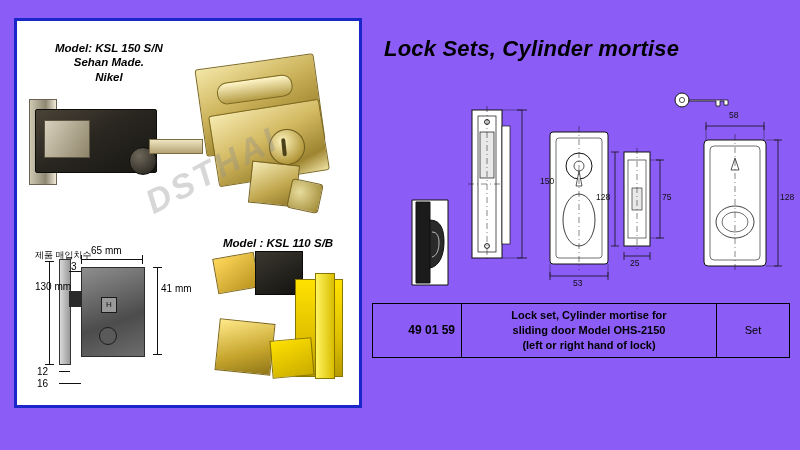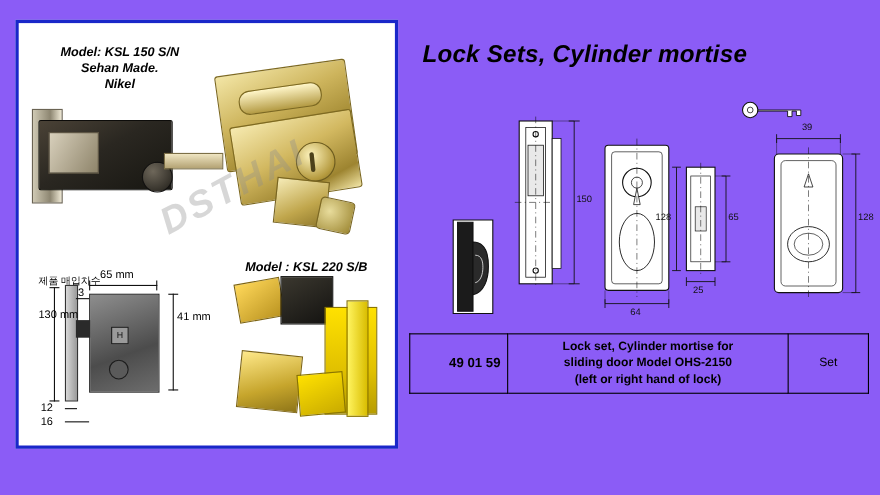--- a/index.html
+++ b/index.html
@@ -262,21 +262,21 @@
     <div class="blob" id="ph-mortise-dark"></div>
     <div class="blob" id="ph-cyl-knob"></div>
     <div class="blob" id="ph-bar-top"></div>
 
     <div class="blob" id="ph-brass-plate"></div>
     <div class="blob" id="ph-brass-plate2"></div>
     <div class="blob" id="ph-cyl-round"></div>
     <div class="blob" id="ph-strike-small"></div>
     <div class="blob" id="ph-screws"></div>
 
-    <div class="photo-label" id="label-sb">Model : KSL 220 S/B</div>
+    <div class="photo-label" id="label-sb">Model : KSL 110 S/B</div>
 
     <div class="blob" id="ph-brass-bits"></div>
     <div class="blob" id="ph-dark-box"></div>
     <div class="blob" id="ph-yellow-main"></div>
     <div class="blob" id="ph-yellow-face"></div>
     <div class="blob" id="ph-brass-bits2"></div>
     <div class="blob" id="ph-yellow-small"></div>
 
     <div id="korean-label">제품 매입치수</div>
 
@@ -383,26 +383,26 @@
         <path d="M334 56 L392 56" stroke="#111" stroke-width="0.8"></path>
         <path d="M334 52 L334 60 M392 52 L392 60" stroke="#111" stroke-width="0.8"></path>
         <path d="M334 56 L334 70 M392 56 L392 70" stroke="#111" stroke-width="0.4"></path>
 
         <path d="M406 70 L406 196" stroke="#111" stroke-width="0.8"></path>
         <path d="M402 70 L410 70 M402 196 L410 196" stroke="#111" stroke-width="0.8"></path>
         <path d="M394 70 L406 70 M394 196 L406 196" stroke="#111" stroke-width="0.4"></path>
       </g>
     </svg>
 
-    <div class="td-text" style="left:152px; top:106px;">150</div>
+    <div class="td-text" style="left:168px; top:106px;">150</div>
     <div class="td-text" style="left:224px; top:122px;">128</div>
-    <div class="td-text" style="left:290px; top:122px;">65</div>
+    <div class="td-text" style="left:290px; top:122px;">75</div>
     <div class="td-text" style="left:258px; top:188px;">25</div>
-    <div class="td-text" style="left:201px; top:208px;">64</div>
-    <div class="td-text" style="left:357px; top:40px;">39</div>
+    <div class="td-text" style="left:201px; top:208px;">53</div>
+    <div class="td-text" style="left:357px; top:40px;">58</div>
     <div class="td-text" style="left:408px; top:122px;">128</div>
   </div>
 
   <table id="spec-table">
     <tbody>
       <tr>
         <td class="cell-code">49 01 59</td>
         <td class="cell-desc"><span style="white-space:pre-line;">Lock set, Cylinder mortise for
 sliding door Model OHS-2150
 (left or right hand of lock)</span></td>

